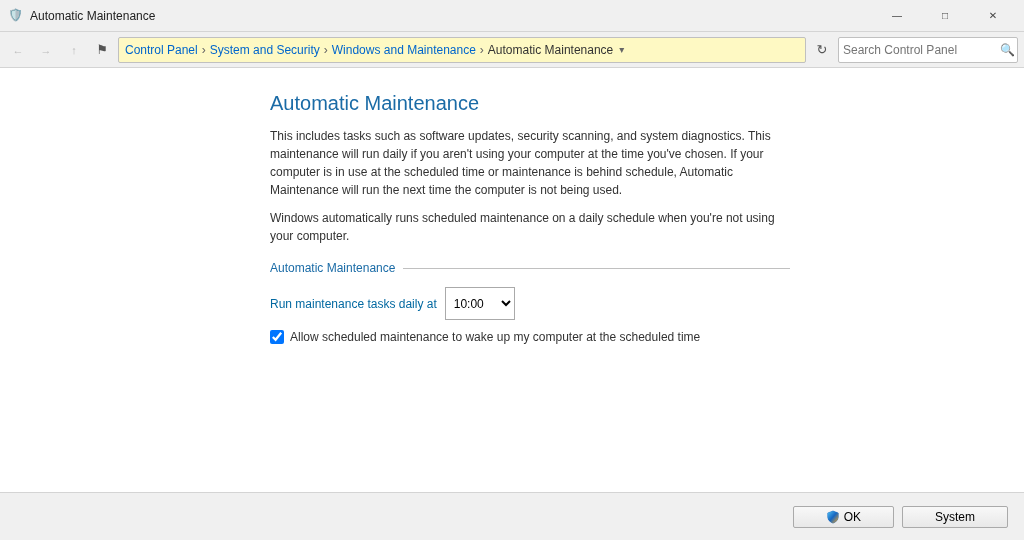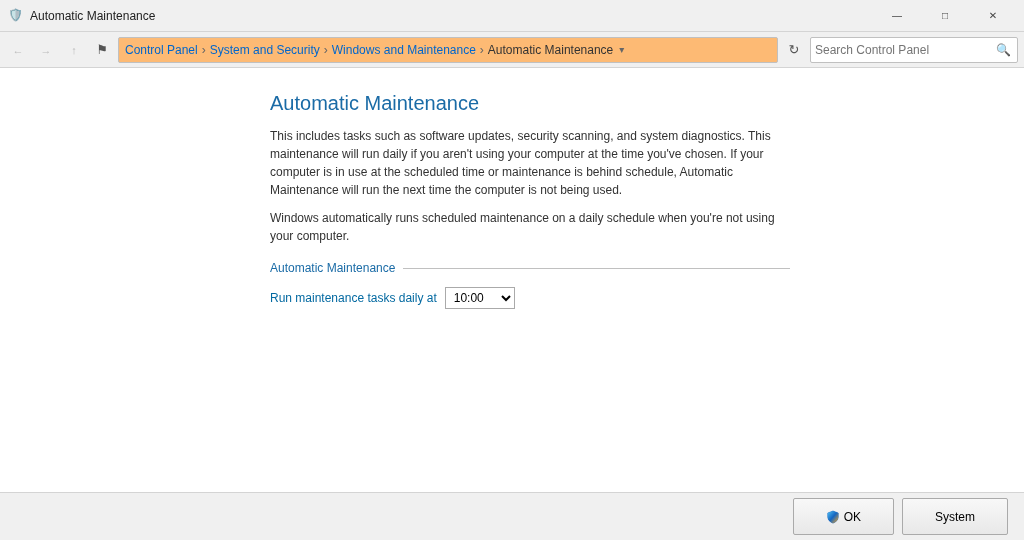--- a/index.html
+++ b/index.html
@@ -80,21 +80,21 @@
       border-radius: 2px;
     }
     .nav-btn.disabled {
       color: #bbb;
       cursor: default;
     }
 
     .breadcrumb-bar {
       flex: 1;
       height: 26px;
-      background: #fdba74;
+      background: #fef9c3;
       border: 1px solid #c0c0c0;
       display: flex;
       align-items: center;
       padding: 0 6px;
       font-size: 12px;
       color: #333;
       border-radius: 2px;
     }
     .breadcrumb-item {
       color: #0066cc;
@@ -121,21 +121,21 @@
       cursor: pointer;
       display: flex;
       align-items: center;
       justify-content: center;
       color: #555;
       font-size: 13px;
       border-radius: 2px;
     }
 
     .search-bar {
-      width: 208px;
+      width: 180px;
       height: 26px;
       border: 1px solid #c0c0c0;
       border-radius: 2px;
       display: flex;
       align-items: center;
       background: white;
       padding: 0 4px;
     }
     .search-input {
       border: none;
@@ -199,21 +199,21 @@
       display: flex;
       align-items: center;
       margin-bottom: 10px;
       gap: 8px;
     }
     .form-label {
       font-size: 12px;
       color: #0369a1;
     }
     .time-select {
-      height: 22px;
+      height: 33px;
       border: 1px solid #aaa;
       font-size: 12px;
       padding: 0 4px;
       cursor: pointer;
       background: white;
       min-width: 70px;
     }
 
     .checkbox-row {
       display: flex;
@@ -236,21 +236,21 @@
       background: #f0f0f0;
       height: 48px;
       display: flex;
       align-items: center;
       justify-content: flex-end;
       padding: 0 16px;
       gap: 8px;
       border-top: 1px solid #d4d4d4;
     }
     .footer-btn {
-      height: 37px;
+      height: 22px;
       min-width: 80px;
       padding: 0 32px;
       border: 1px solid #aaa;
       background: linear-gradient(to bottom, #f8f8f8, #e8e8e8);
       font-size: 12px;
       cursor: pointer;
       display: flex;
       align-items: center;
       justify-content: center;
       gap: 4px;
@@ -324,20 +324,24 @@
       <option value="05:00">05:00</option>
       <option value="06:00">06:00</option>
       <option value="07:00">07:00</option>
       <option value="08:00">08:00</option>
       <option value="09:00">09:00</option>
       <option value="11:00">11:00</option>
       <option value="12:00">12:00</option>
     </select>
   </div>
 
+  <div class="checkbox-row">
+    <input type="checkbox" id="wake-checkbox" checked="" style="">
+    <label class="checkbox-label" for="wake-checkbox">Allow scheduled maintenance to wake up my computer at the scheduled time</label>
+  </div>
 </div>
 
 <div class="footer">
   <button class="footer-btn">
     <svg class="ok-shield" viewBox="0 0 14 16" xmlns="http://www.w3.org/2000/svg">
       <path d="M7 1 L13 3.5 L13 8 C13 11.5 10 14 7 15 C4 14 1 11.5 1 8 L1 3.5 Z" fill="#1565c0" stroke="#1565c0" stroke-width="0.5"></path>
       <path d="M7 1 L13 3.5 L13 8 C13 11.5 10 14 7 15 C4 14 1 11.5 1 8 L1 3.5 Z" fill="url(#sg)" stroke="none"></path>
       <defs>
         <linearGradient id="sg" x1="0" y1="0" x2="1" y2="1">
           <stop offset="0%" stop-color="#4fc3f7"></stop>

